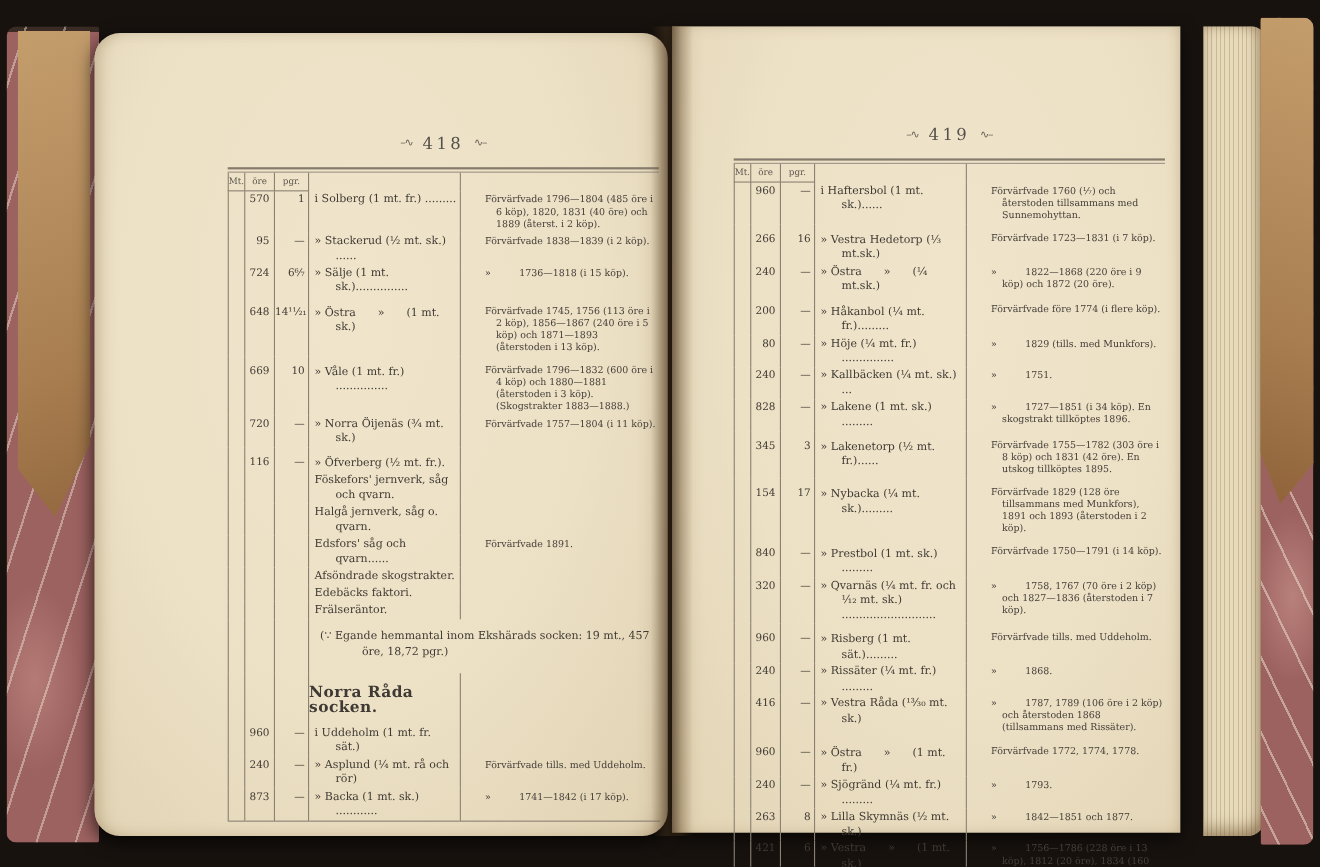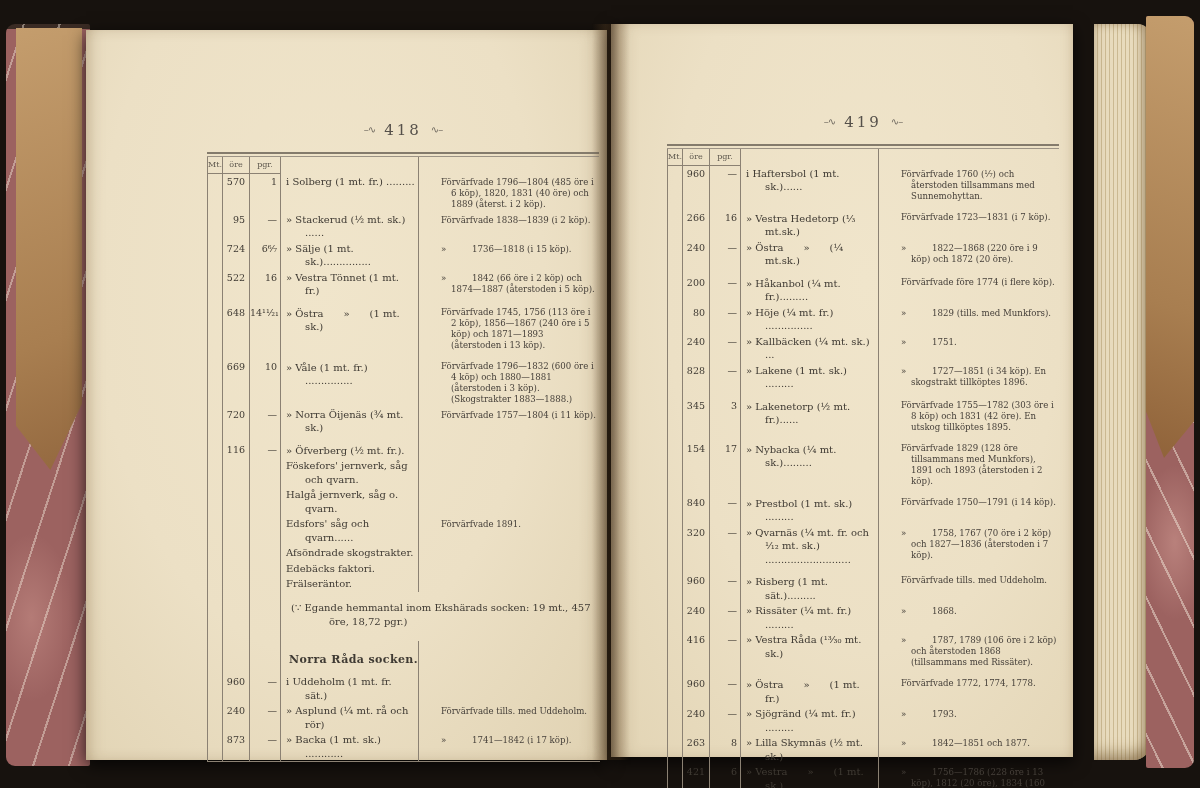--- a/index.html
+++ b/index.html
@@ -27,21 +27,21 @@
       linear-gradient(to bottom, #5a2c2c 0 4px, var(--cover-marble) 4px);}
   .cover-right .corner{position:absolute;top:0;left:-6px;width:60px;height:442px;
     background:linear-gradient(200deg,#c49d6d,#a87e50 65%,#8f6239);
     clip-path:polygon(0 0,100% 0,100% 90%,40% 100%,0 86%);}
   .page-edges{position:absolute;left:1094px;top:24px;width:56px;height:736px;border-radius:0 12px 16px 0;
     background:repeating-linear-gradient(to right,#e8dbbd 0 3px,#cbb992 3px 4px);
     box-shadow:inset -8px 0 10px rgba(110,82,46,.45), inset 0 -10px 12px rgba(110,82,46,.35);}
   .page{position:absolute;box-shadow:0 5px 16px rgba(0,0,0,.75);}
   .page-left{left:86px;top:30px;width:521px;height:730px;
     background:radial-gradient(ellipse at 45% 35%, #f0e5cb 0%, var(--page) 55%, #e0d2b2 100%);
-    box-shadow:inset -16px 0 20px -10px rgba(96,66,34,.45), inset 12px 0 16px -10px rgba(120,90,50,.4), 0 5px 16px rgba(0,0,0,.75);}
+    box-shadow:inset -16px 0 20px -10px rgba(96,66,34,.45), inset 12px 0 16px -10px rgba(120,90,50,.4), 0 5px 16px rgba(0,0,0,.75);border-radius:23px;}
   .page-right{left:611px;top:24px;width:462px;height:733px;
     background:radial-gradient(ellipse at 55% 35%, #f0e5cb 0%, var(--page) 55%, #e2d4b4 100%);
     box-shadow:inset 16px 0 20px -10px rgba(96,66,34,.45), inset -8px 0 12px -8px rgba(140,110,70,.35), 0 5px 16px rgba(0,0,0,.75);}
   .gutter{position:absolute;left:592px;top:24px;width:38px;height:736px;pointer-events:none;
     background:linear-gradient(to right, rgba(96,68,38,0), rgba(96,68,38,.32) 35%, rgba(58,40,22,.5) 52%, rgba(96,68,38,.25) 72%, rgba(96,68,38,0));}
 
   
   .print{position:absolute;width:392px;}
   .print-left{left:121px;top:90px;}
   .print-right{left:56px;top:88px;}
@@ -54,21 +54,21 @@
   col.c-mt{width:15px;} col.c-ore{width:27px;} col.c-pgr{width:31px;} col.c-name{width:138px;} col.c-desc{width:181px;}
   .ledger th{font-weight:normal;font-size:8px;color:#5c564c;text-align:center;padding:3px 0 4px;}
   .ledger th.mt,.ledger th.ore,.ledger th.pgr{border-bottom:1px solid var(--rule);}
   .ledger td{vertical-align:top;}
   .mt{border-left:1px solid var(--rule);border-right:1px solid var(--rule);}
   .ore{border-right:1px solid var(--rule);text-align:right;font-size:9.5px;padding:2px 4px 0 0;}
   .pgr{border-right:1px solid var(--rule);text-align:right;font-size:9.5px;padding:2px 3px 0 0;}
   .name{border-right:1px solid var(--rule);font-size:10px;line-height:13.5px;padding:1px 2px 1px 24px;text-indent:-19px;}
   .desc{font-size:8.6px;line-height:11px;padding:3px 3px 2px 32px;text-indent:-10px;color:#46403a;}
   tr.gap td{padding-top:8px;}
-  td.heading{font-weight:bold;text-align:right;font-size:11px;letter-spacing:.4px;padding:12px 0 8px;text-indent:0;}
+  td.heading{font-weight:bold;text-align:left;font-size:14px;letter-spacing:.4px;padding:12px 0 8px;text-indent:0;}
   td.note{font-size:10px;line-height:14px;padding:9px 4px 12px 48px;text-indent:-38px;margin-left:26px;}
 </style>
 </head>
 <body>
 
 <div class="scene">
   <div class="cover-left">
     <div class="corner"></div>
   </div>
   <div class="page-edges"></div>
@@ -114,27 +114,20 @@
               <td class="name">» Stackerud (½ mt. sk.) ......</td>
               <td class="desc">Förvärfvade 1838—1839 (i 2 köp).</td>
             </tr>
             <tr>
               <td class="mt"></td>
               <td class="ore">724</td>
               <td class="pgr">6⁶⁄₇</td>
               <td class="name">» Sälje (1 mt. sk.)...............</td>
               <td class="desc">»   1736—1818 (i 15 köp).</td>
             </tr>
-            <tr>
-              <td class="mt"></td>
-              <td class="ore">522</td>
-              <td class="pgr">16</td>
-              <td class="name">» Vestra Tönnet (1 mt. fr.)</td>
-              <td class="desc">»   1842 (66 öre i 2 köp) och 1874—1887 (återstoden i 5 köp).</td>
-            </tr>
             <tr class="gap">
               <td class="mt"></td>
               <td class="ore">648</td>
               <td class="pgr">14¹¹⁄₂₁</td>
               <td class="name">» Östra  »  (1 mt. sk.)</td>
               <td class="desc">Förvärfvade 1745, 1756 (113 öre i 2 köp), 1856—1867 (240 öre i 5 köp) och 1871—1893 (återstoden i 13 köp).</td>
             </tr>
             <tr class="gap">
               <td class="mt"></td>
               <td class="ore">669</td>

